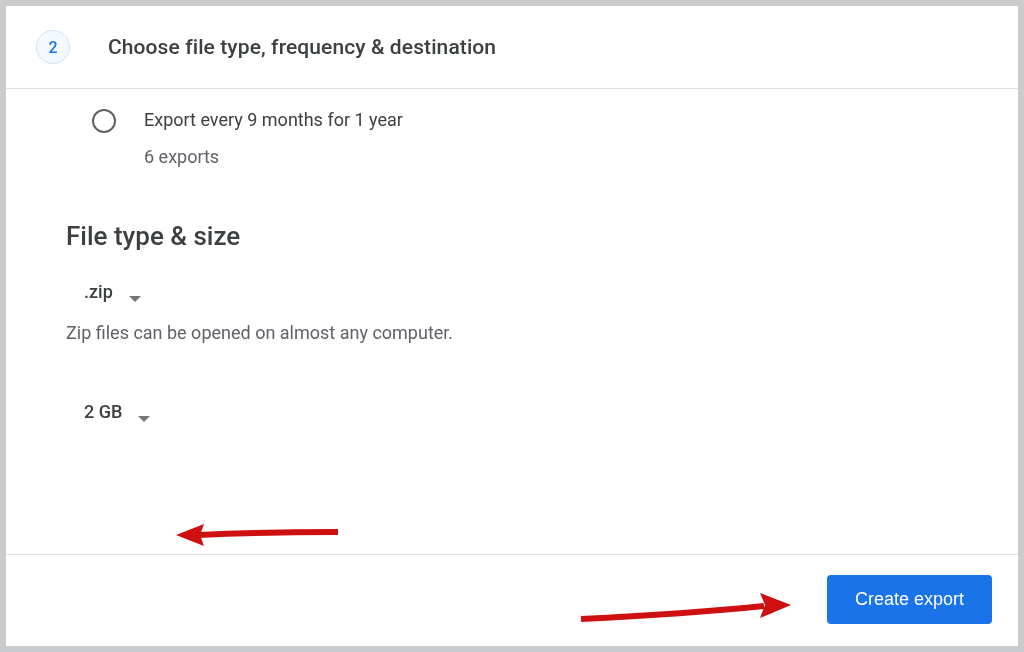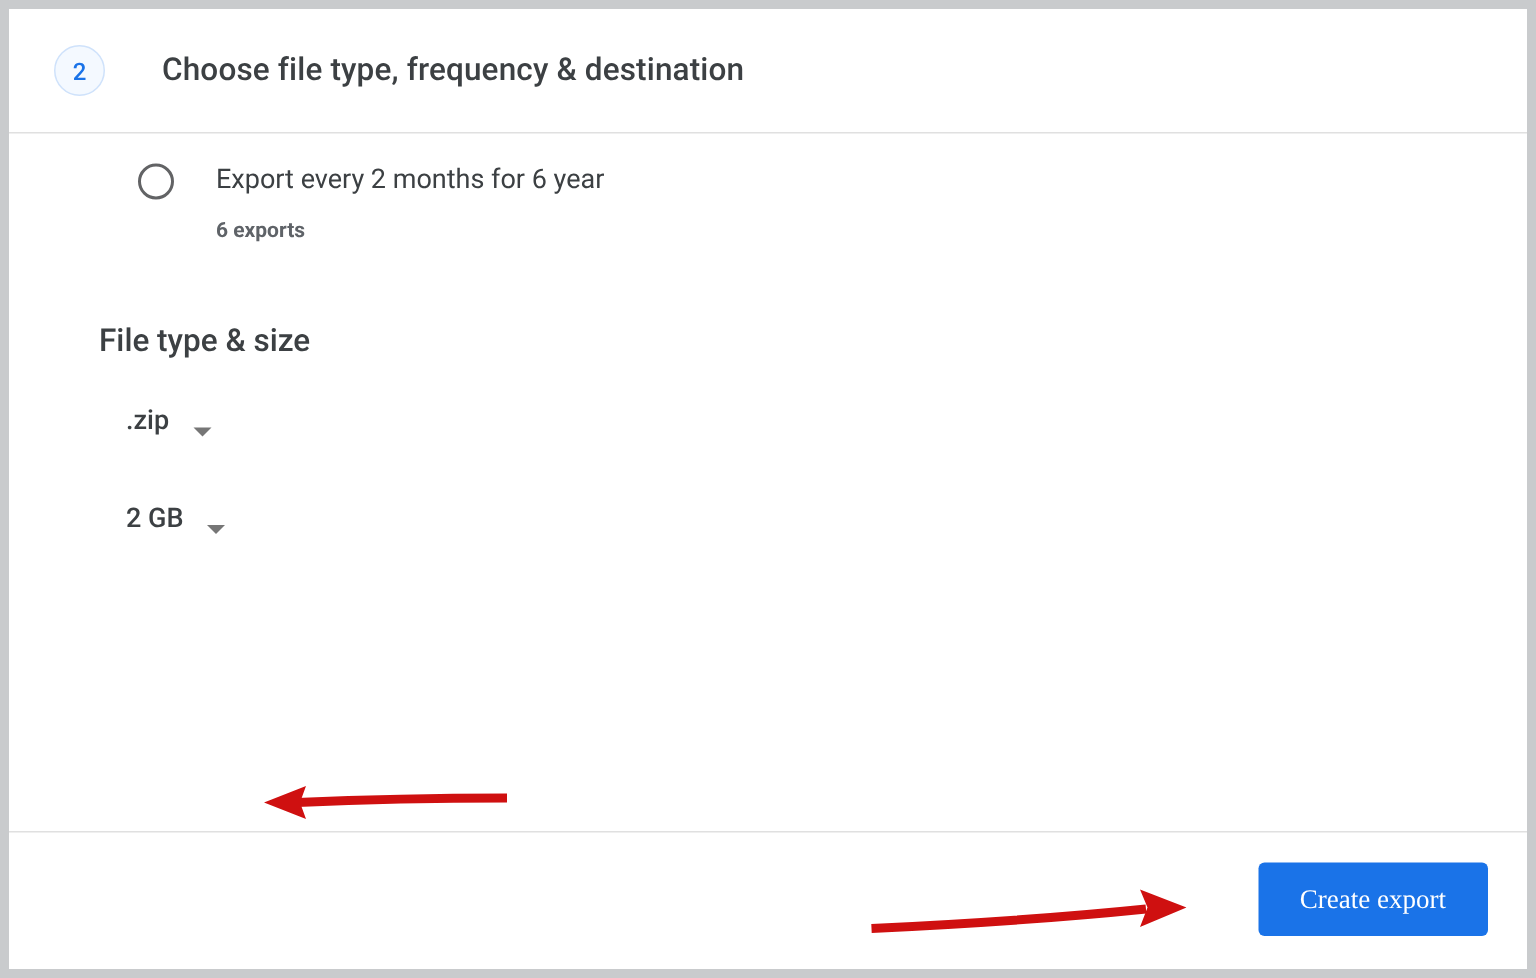--- a/index.html
+++ b/index.html
@@ -74,26 +74,25 @@
       display: flex;
       flex-direction: column;
     }
     .radio-label {
       color: #3c4043;
       font-size: 18px;
       margin-bottom: 16px;
     }
     .radio-sub {
       color: #5f6368;
-      font-size: 14px;
-      font-weight: bold;
+      font-size: 18px;
     }
     .section-heading {
       color: #3c4043;
-      font-size: 21px;
+      font-size: 26px;
       font-weight: 500;
       margin-top: 54px;
       margin-bottom: 22px;
     }
     .dropdown {
       display: inline-flex;
       align-items: flex-end;
       padding: 8px 8px 8px 18px;
       cursor: pointer;
     }
@@ -109,38 +108,38 @@
       border-left: 6px solid transparent;
       border-right: 6px solid transparent;
       border-top: 6px solid #767676;
     }
     .helper-text {
       color: #5f6368;
       font-size: 18px;
       margin-top: 12px;
     }
     .size-block {
-      margin-top: 28px;
+      margin-top: 50px;
     }
     .footer {
       border-top: 1px solid #e0e0e0;
       padding: 20px 26px 22px 0;
       display: flex;
       justify-content: flex-end;
     }
     .create-btn {
       background: #1a73e8;
       color: #ffffff;
       border: none;
       border-radius: 4px;
       padding: 14px 28px;
       font-size: 18px;
       font-weight: 500;
       cursor: pointer;
-      font-family: Liberation Serif, serif;
+      font-family: Liberation Sans, sans-serif;
     }
     
     .arrow {
       position: absolute;
       pointer-events: none;
     }
   </style>
 </head>
 <body>
 
@@ -149,31 +148,32 @@
   <div class="header">
     <div class="step-badge">2</div>
     <div class="header-title">Choose file type, frequency &amp; destination</div>
   </div>
 
   <div class="content">
 
     <div class="radio-row">
       <div class="radio-circle"></div>
       <div class="radio-texts">
-        <div class="radio-label">Export every 2 months for 6 year</div>
+        <div class="radio-label">Export every 9 months for 1 year</div>
         <div class="radio-sub">6 exports</div>
       </div>
     </div>
 
     <div class="section-heading">File type &amp; size</div>
 
     <div class="dropdown">
       <span class="dropdown-label">.zip</span>
       <span class="dropdown-caret"></span>
     </div>
+    <div class="helper-text">Zip files can be opened on almost any computer.</div>
 
     <div class="size-block">
       <div class="dropdown">
         <span class="dropdown-label">2 GB</span>
         <span class="dropdown-caret"></span>
       </div>
     </div>
 
     
     <svg class="arrow" style="left:170px; top:431px;" width="165" height="30" viewBox="0 0 165 30">

